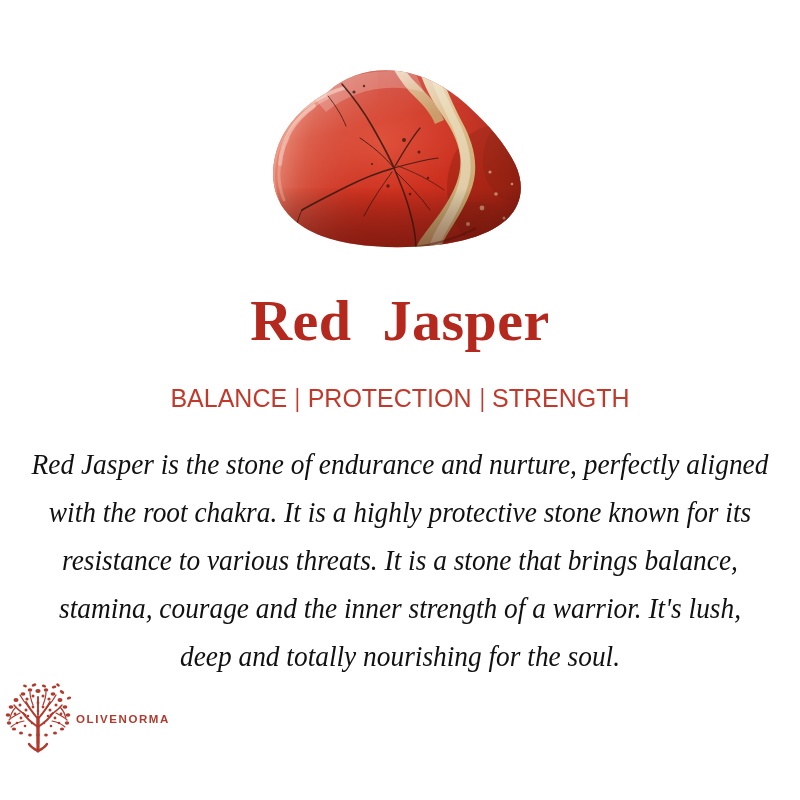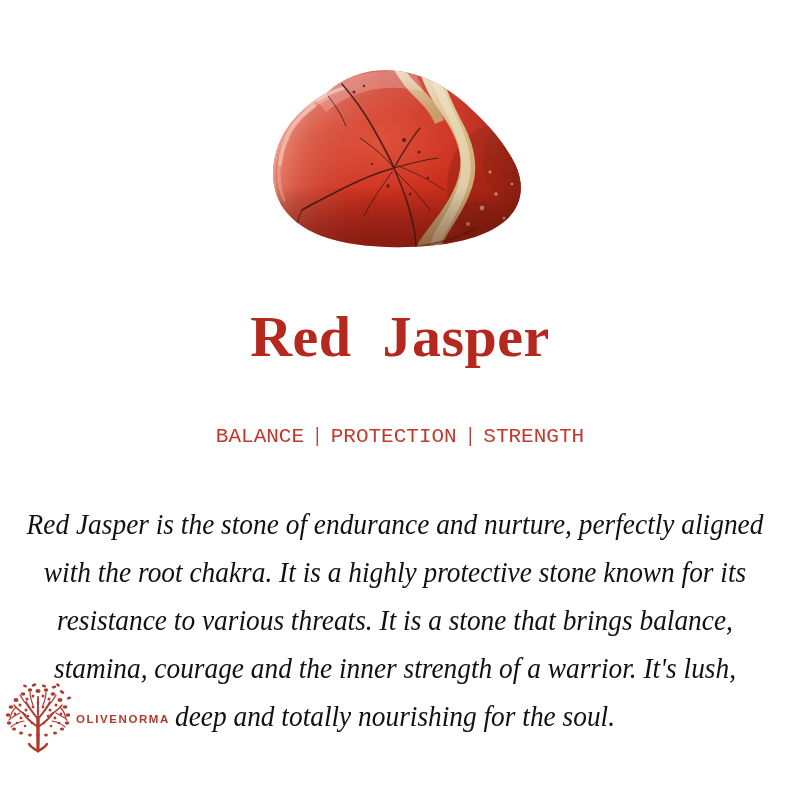--- a/index.html
+++ b/index.html
@@ -15,21 +15,21 @@
     position: relative;
   }
 
   .page {
     width: 800px;
     height: 800px;
     background: #ffffff;
     position: relative;
     display: flex;
     flex-direction: column;
-    gap: 16px;
+    align-items: center;
   }
 
   
   .stone-area {
     width: 800px;
     height: 270px;
     position: relative;
   }
   .stone-svg {
     position: absolute;
@@ -49,27 +49,27 @@
     color: #b5281e;
     letter-spacing: 0.5px;
     word-spacing: 16px;
     text-align: center;
     margin: 0;
     padding-top: 22px;
   }
 
   
   .subtitle {
-    font-family: Liberation Mono, monospace;
+    font-family: Liberation Sans, sans-serif;
     font-weight: 400;
-    font-size: 21px;
+    font-size: 25px;
     line-height: 1;
     color: #c0392b;
     text-align: center;
-    margin: 12px;
+    margin: 4px;
     padding-top: 32px;
     white-space: nowrap;
   }
   .subtitle .sep {
     display: inline-block;
     color: #c0392b;
     font-weight: 400;
     padding: 0 7px;
     transform: scaleX(0.8);
   }

